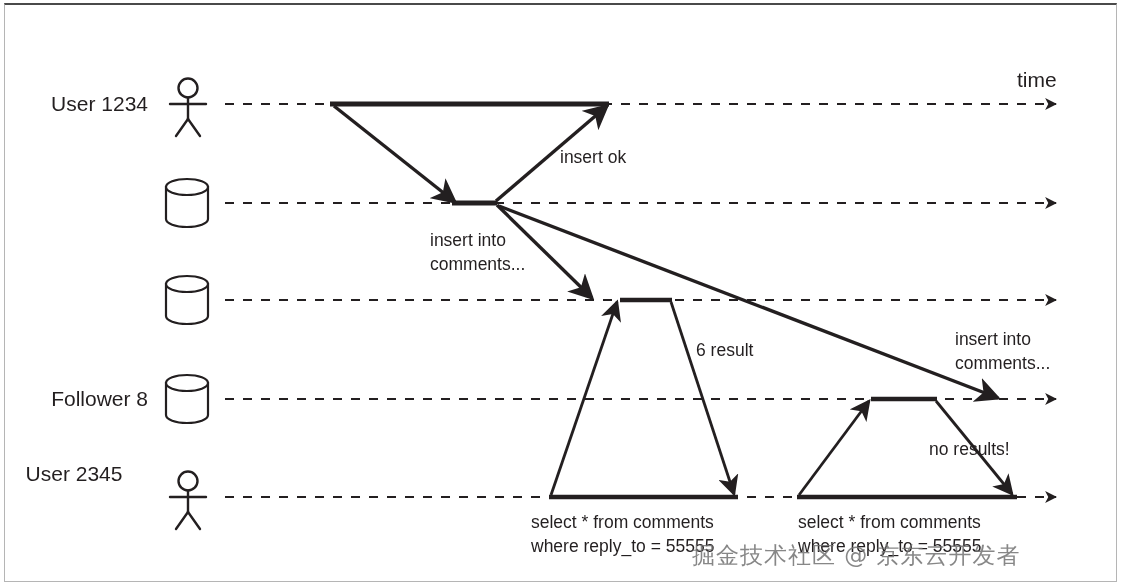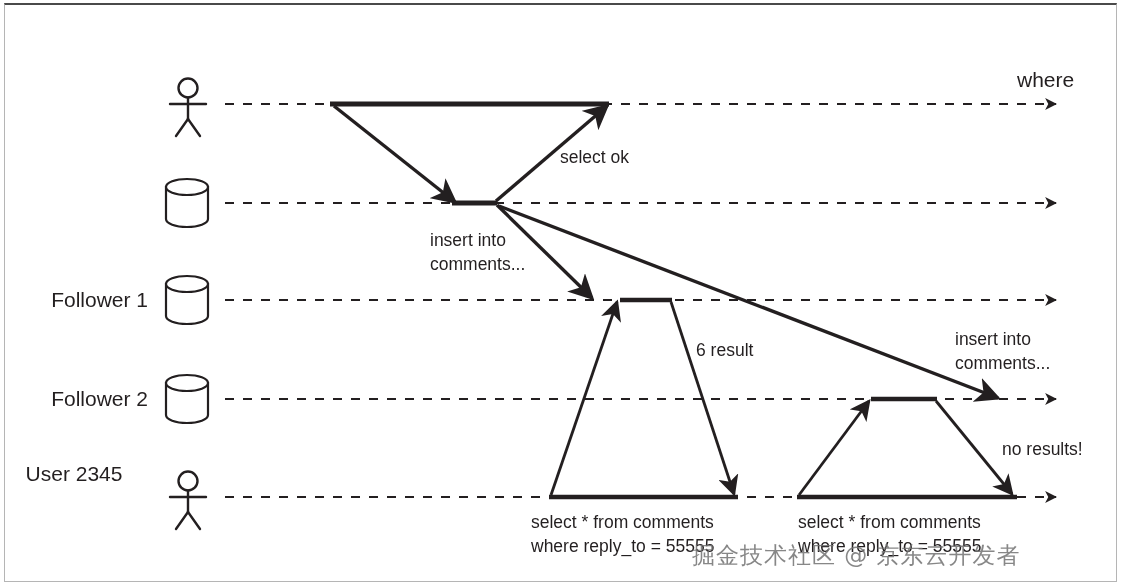--- a/index.html
+++ b/index.html
@@ -139,38 +139,38 @@
       <line x1="499" y1="206" x2="998" y2="398" marker-end="url(#solidArrow)"></line>
     </g>
     <g fill="none" stroke="#231f20" stroke-width="2.8">
       <line x1="551" y1="495" x2="617" y2="302" marker-end="url(#solidArrow)"></line>
       <line x1="671" y1="302" x2="734" y2="494" marker-end="url(#solidArrow)"></line>
       <line x1="799" y1="495" x2="869" y2="401" marker-end="url(#solidArrow)"></line>
       <line x1="936" y1="401" x2="1012" y2="494" marker-end="url(#solidArrow)"></line>
     </g>
   </svg>
 
-  <div class="lane-label" style="left:0;   top:288px; width:148px;">Follower 1</div>
-  <div class="lane-label" style="left:0;   top:387px; width:148px;">Follower 2</div>
+  <div class="lane-label" style="left:0;   top:92px;  width:148px;">User 1234</div>
+  <div class="lane-label" style="left:0;   top:387px; width:148px;">Follower 8</div>
   <div class="lane-label" style="left:0;   top:462px; width:148px;text-align:center;">User 2345</div>
 
-  <div class="time-label" style="left:1017px; top:68px;">where</div>
+  <div class="time-label" style="left:1017px; top:68px;">time</div>
 
 
-  <div class="msg-label" style="left:560px; top:145px;">select ok</div>
+  <div class="msg-label" style="left:560px; top:145px;">insert ok</div>
 
   <div class="msg-label" style="left:430px; top:228px;">insert into
 comments...</div>
 
   <div class="msg-label" style="left:955px; top:327px;">insert into
 comments...</div>
 
   <div class="msg-label" style="left:696px; top:338px;">6 result</div>
 
-  <div class="msg-label" style="left:1002px; top:437px;">no results!</div>
+  <div class="msg-label" style="left:929px; top:437px;">no results!</div>
 
   <div class="msg-label" style="left:531px; top:510px;">select * from comments
 where reply_to = 55555</div>
 
   <div class="msg-label" style="left:798px; top:510px;">select * from comments
 where reply_to = 55555</div>
 
   <div id="watermark">掘金技术社区 @ 京东云开发者</div>
 
 </div>

